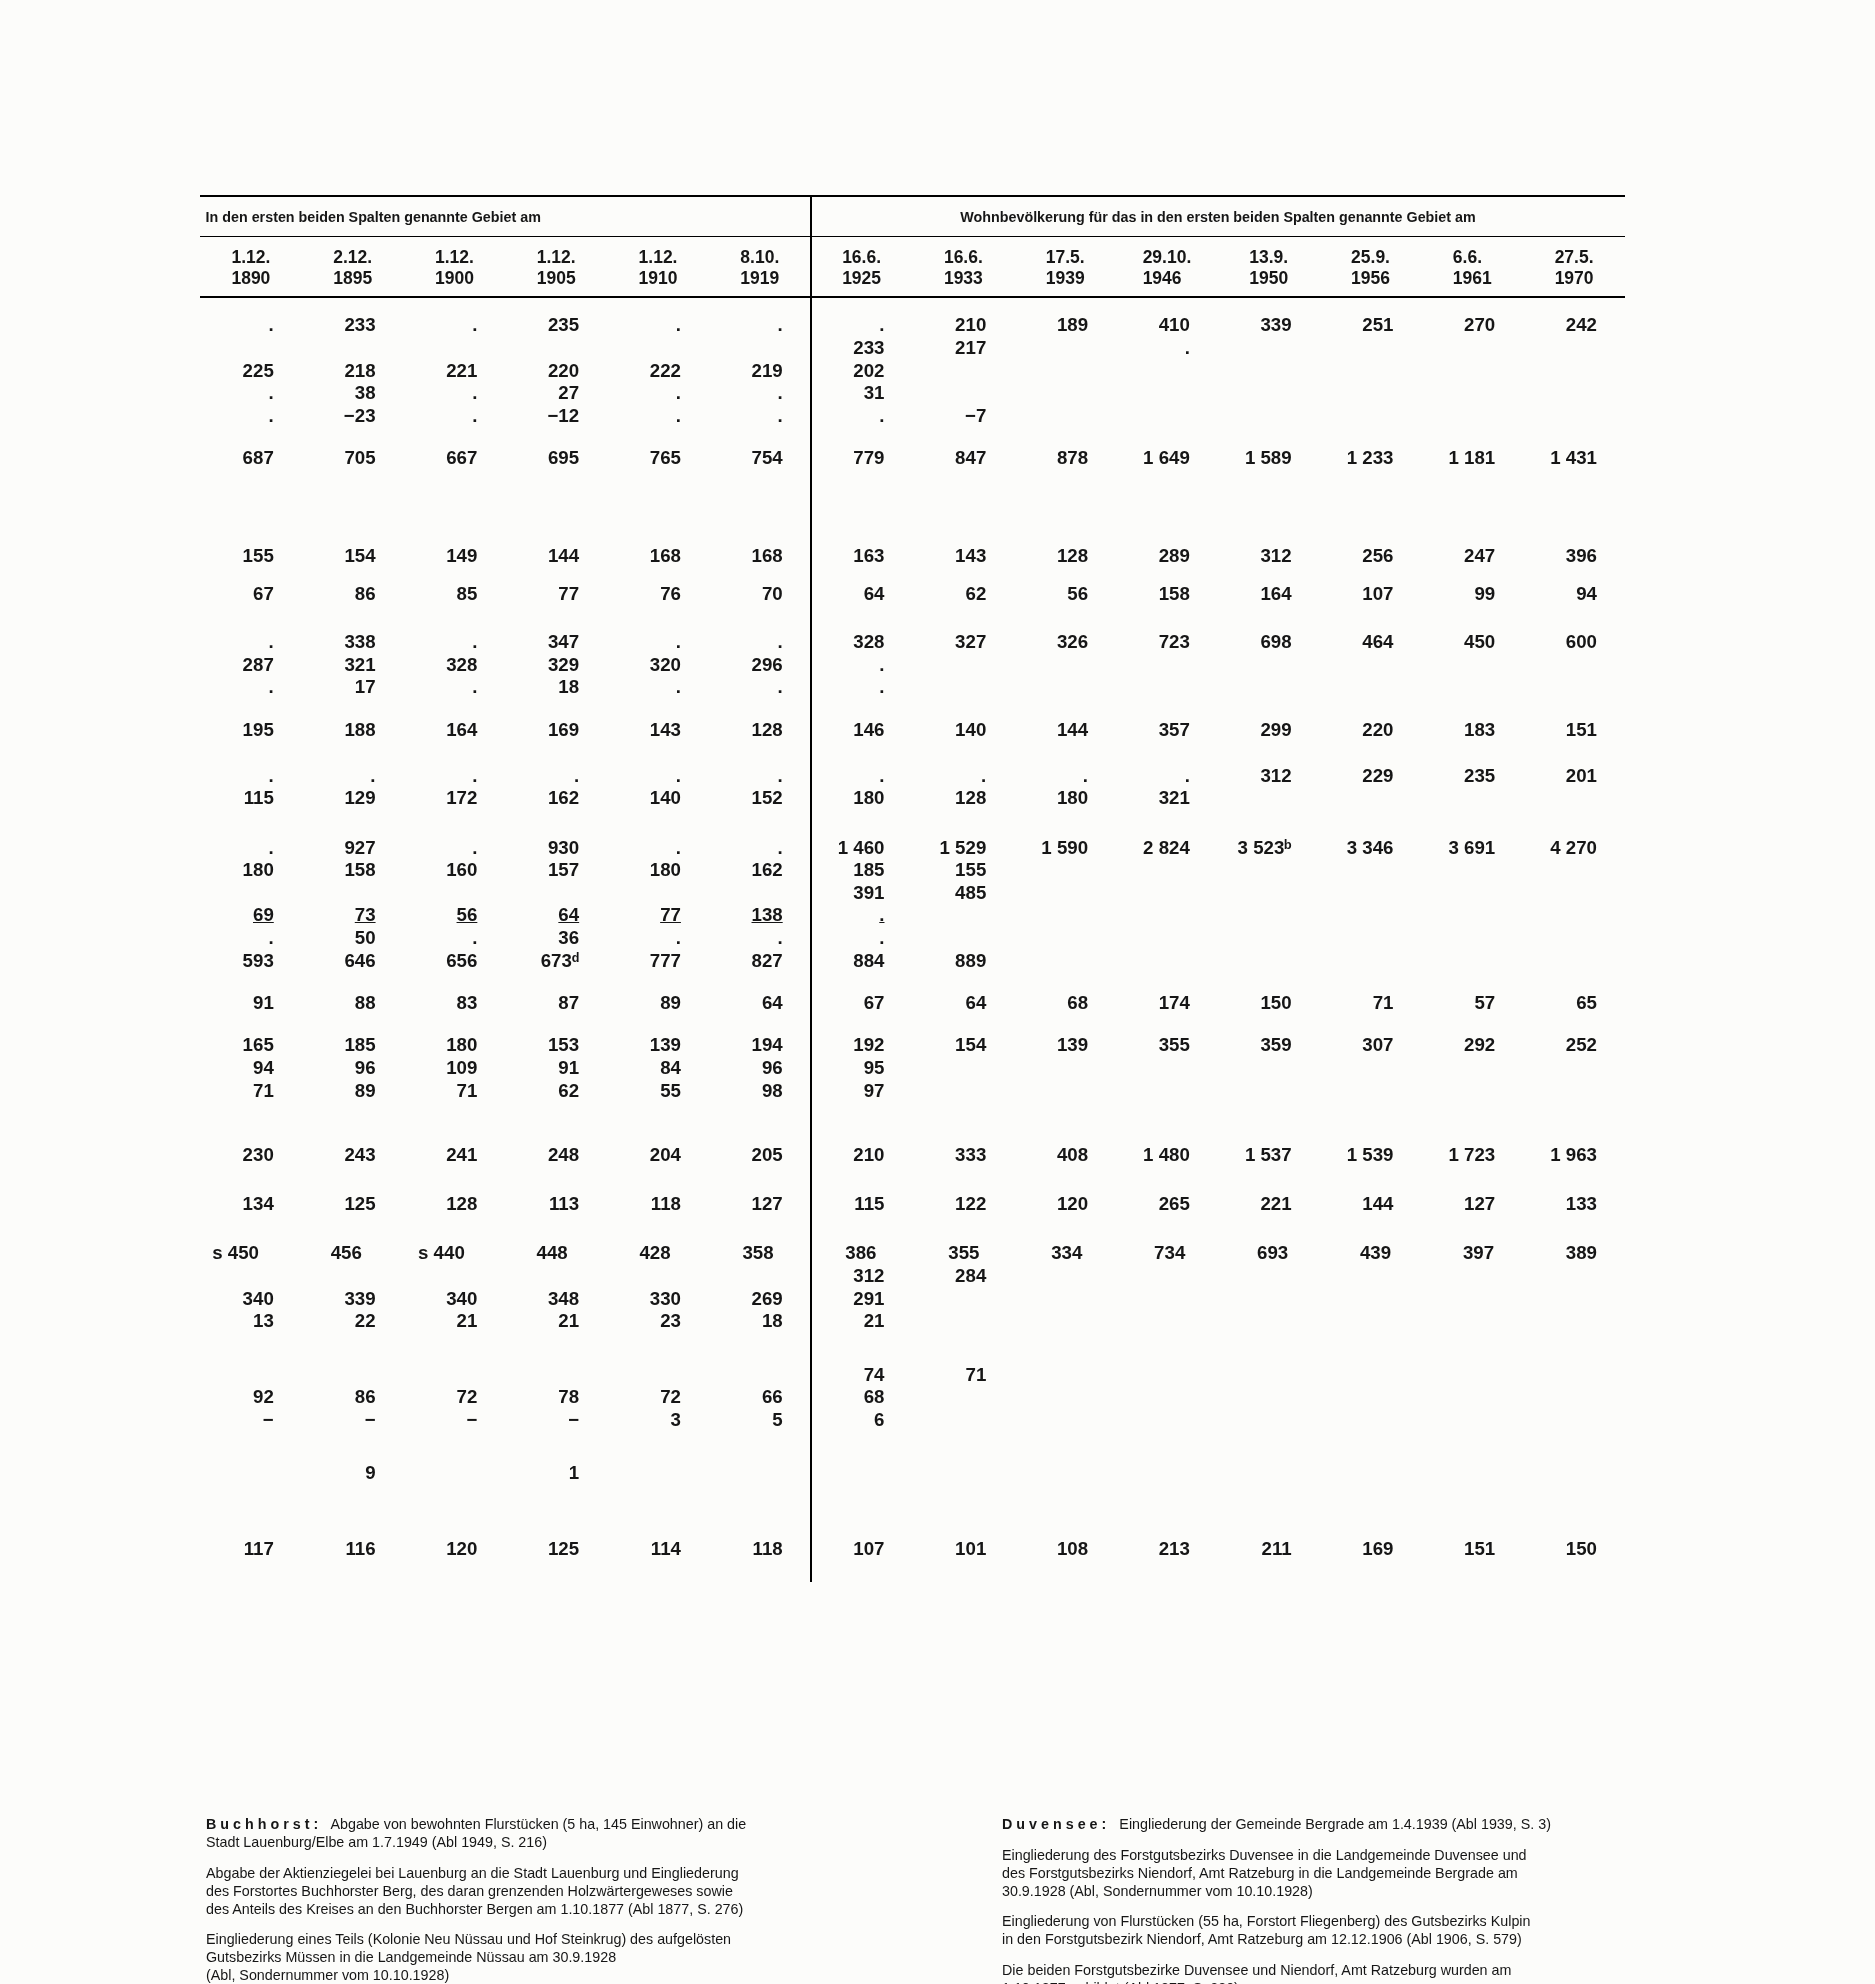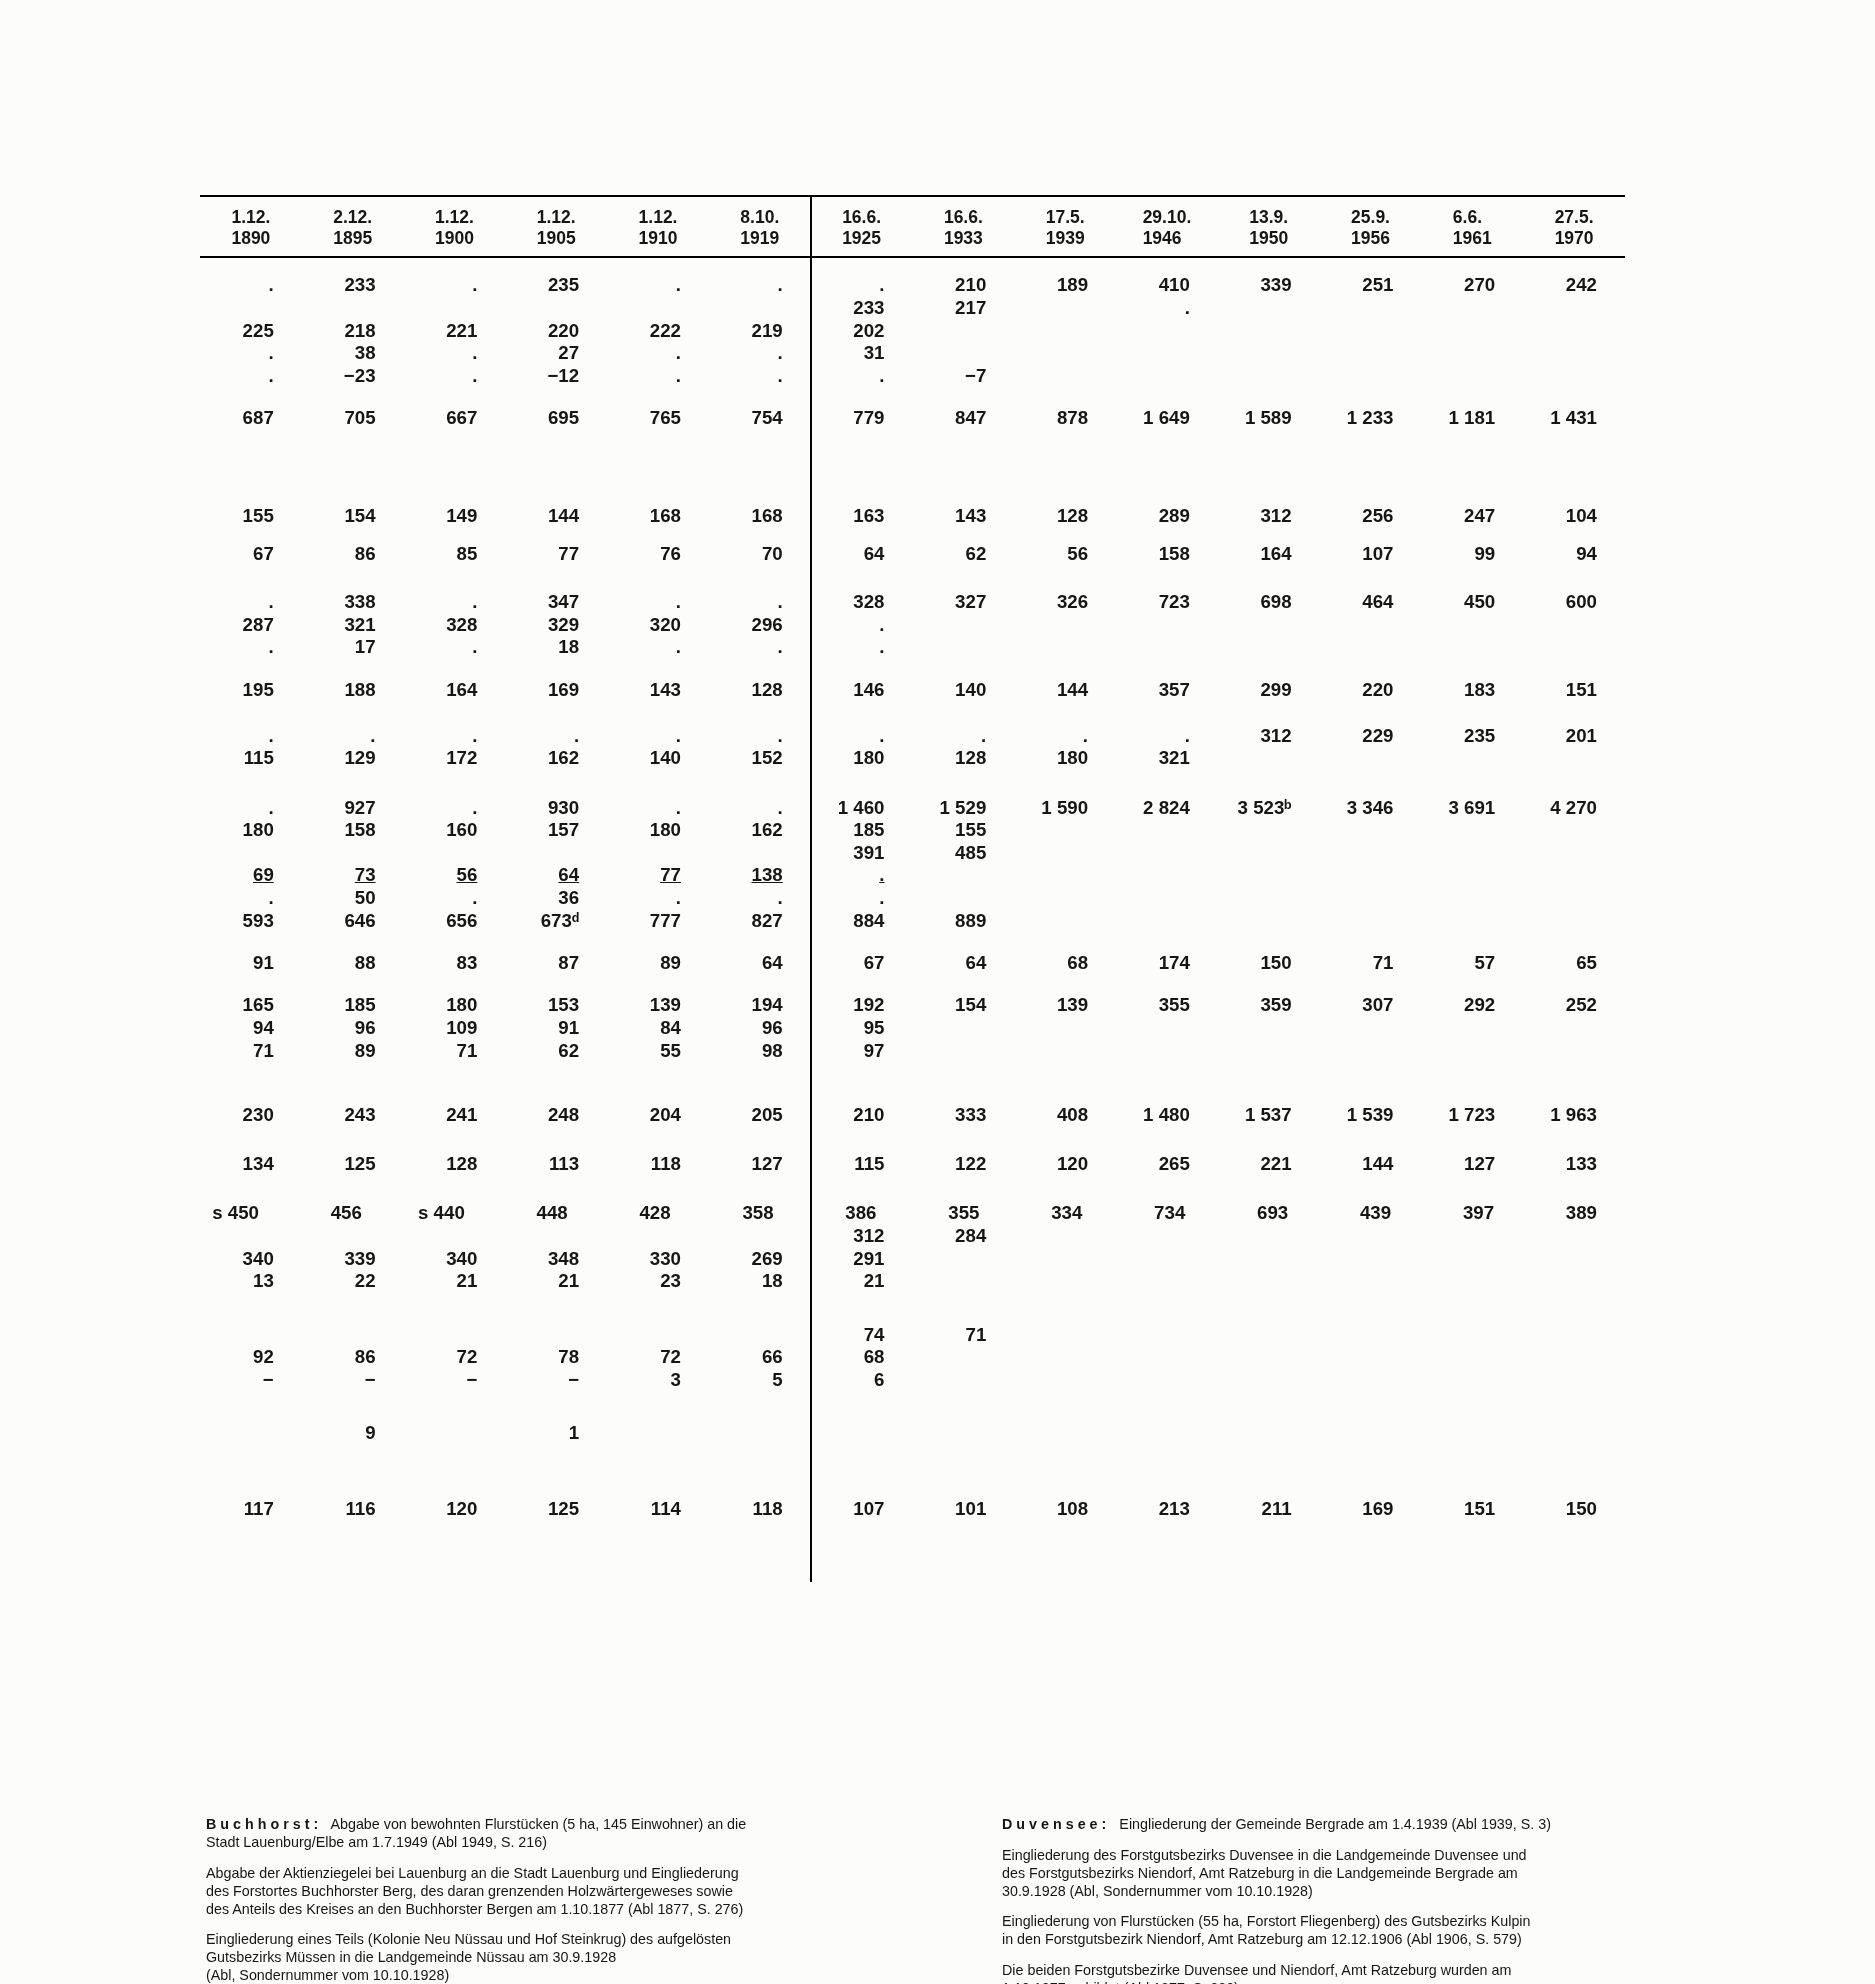--- a/index.html
+++ b/index.html
@@ -51,20 +51,24 @@
   .fn.has-term:not(:first-child) { margin-top: 5.6px; }
   .fn-term { font-weight: bold; letter-spacing: 0.28em; padding-right: 0.35em; }
   .fn-text { white-space: pre-line; }
 </style>
 </head>
 <body>
 
 <div class="tbl">
   <div class="tbl-divider"></div>
 
+  <div class="group-header-row">
+    <div class="gh gh-left">In den ersten beiden Spalten genannte Gebiet am</div>
+    <div class="gh gh-right">Wohnbevölkerung für das in den ersten beiden Spalten genannte Gebiet am</div>
+  </div>
 
   <div class="date-row">
       <div class="date-cell"><div class="date-inner"><div>1.12.</div><div>1890</div></div></div>
       <div class="date-cell"><div class="date-inner"><div>2.12.</div><div>1895</div></div></div>
       <div class="date-cell"><div class="date-inner"><div>1.12.</div><div>1900</div></div></div>
       <div class="date-cell"><div class="date-inner"><div>1.12.</div><div>1905</div></div></div>
       <div class="date-cell"><div class="date-inner"><div>1.12.</div><div>1910</div></div></div>
       <div class="date-cell"><div class="date-inner"><div>8.10.</div><div>1919</div></div></div>
       <div class="date-cell"><div class="date-inner"><div>16.6.</div><div>1925</div></div></div>
       <div class="date-cell"><div class="date-inner"><div>16.6.</div><div>1933</div></div></div>
@@ -180,21 +184,21 @@
         <div class="cell">144</div>
         <div class="cell">168</div>
         <div class="cell">168</div>
         <div class="cell">163</div>
         <div class="cell">143</div>
         <div class="cell">128</div>
         <div class="cell">289</div>
         <div class="cell">312</div>
         <div class="cell">256</div>
         <div class="cell">247</div>
-        <div class="cell">104</div>
+        <div class="cell">396</div>
       </div>
       <div class="data-row" style="margin-top: 15px;">
         <div class="cell">67</div>
         <div class="cell">86</div>
         <div class="cell">85</div>
         <div class="cell">77</div>
         <div class="cell">76</div>
         <div class="cell">70</div>
         <div class="cell">64</div>
         <div class="cell">62</div>

